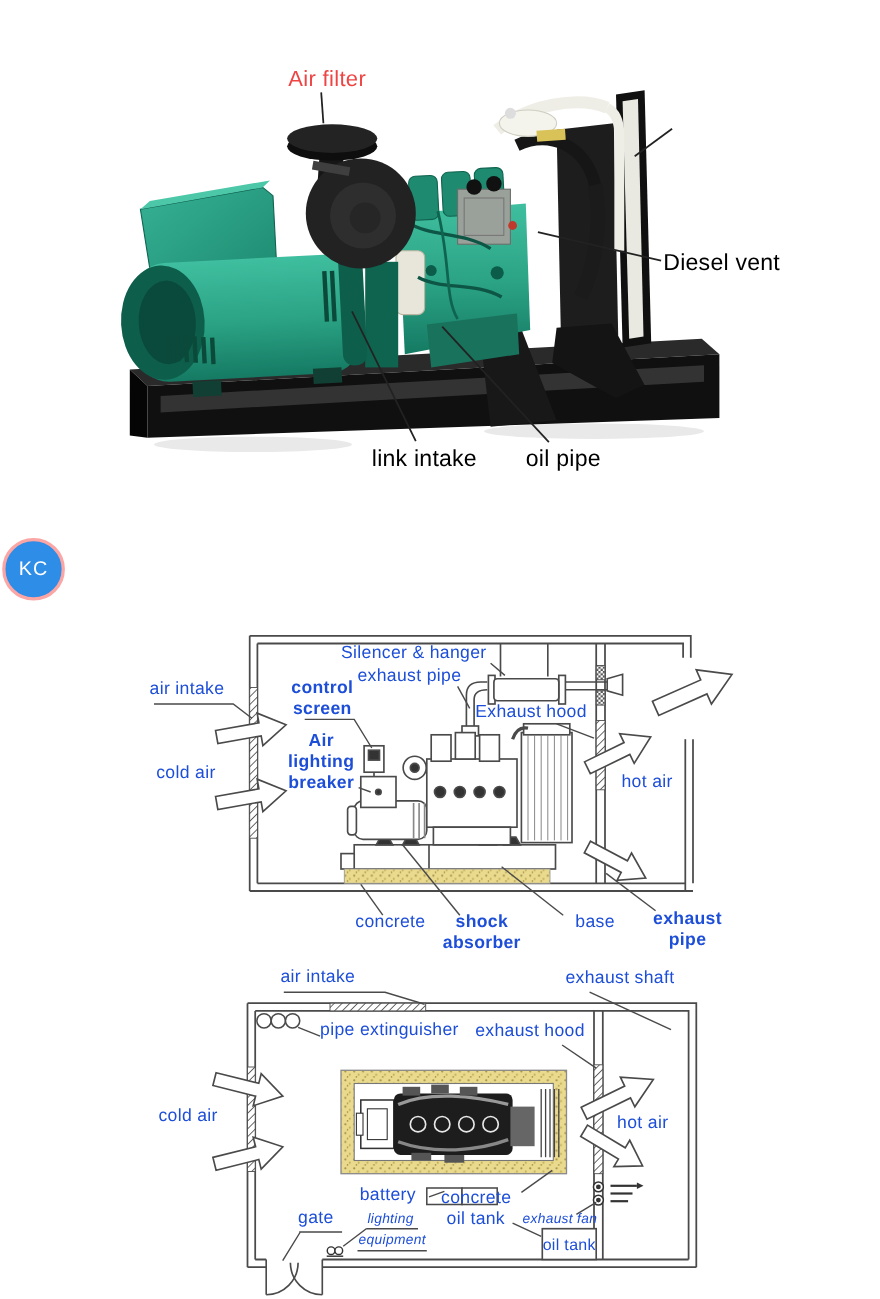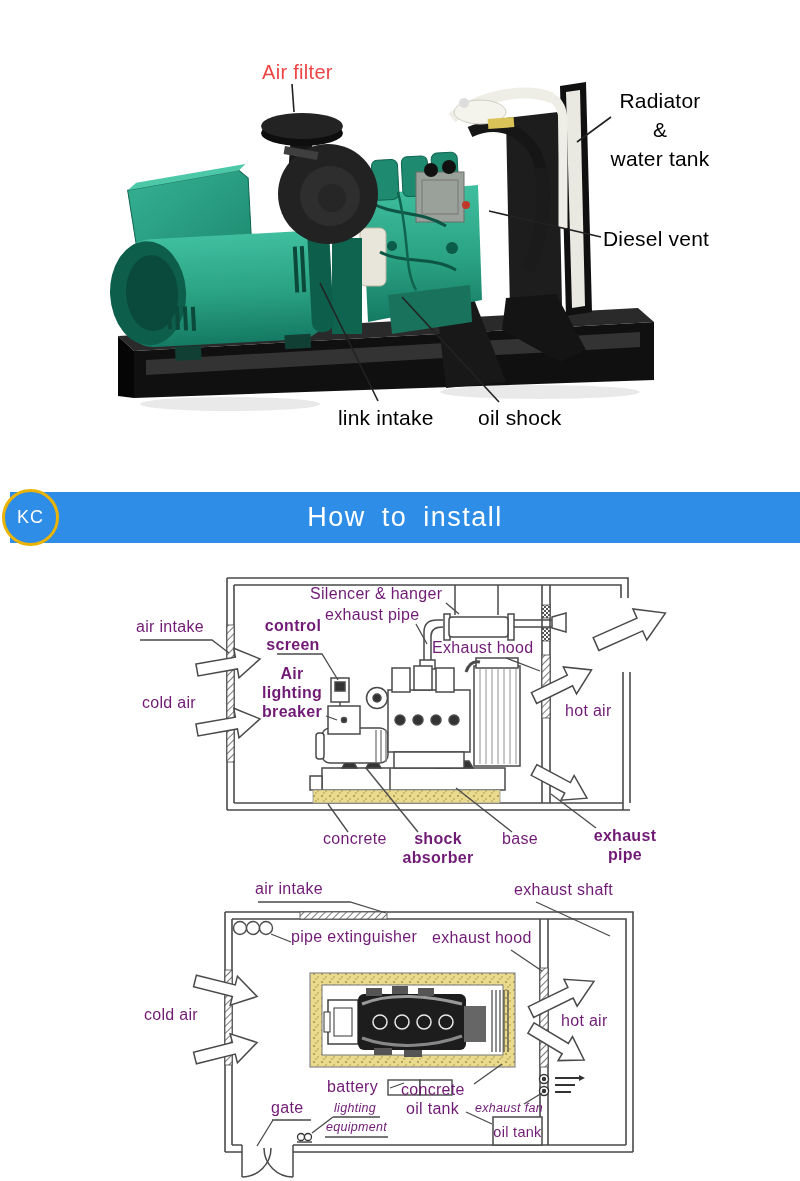--- a/index.html
+++ b/index.html
@@ -1,31 +1,31 @@
 <!DOCTYPE html>
 <html><head>
 <meta charset="utf-8">
 <style>
   html,body{margin:0;padding:0;background:#fff;}
   .page{position:relative;width:800px;height:1181px;background:#fff;overflow:hidden;
         font-family:"Liberation Sans", sans-serif;}
   svg{position:absolute;left:0;}
-  .lbl{position:absolute;font:16px/1.18 "Liberation Sans",sans-serif;color:#701a75;
+  .lbl{position:absolute;font:16px/1.18 "Liberation Sans",sans-serif;color:#1d4ed8;
        white-space:nowrap;letter-spacing:.3px;}
   .ctr{text-align:center;}
   .wrap{white-space:normal;font-weight:bold;}
   .s21{font-size:21px;color:#000;letter-spacing:.2px;}
   .s20{font-size:20px;color:#ef4444;}
   .s12{font-size:12.5px;font-style:italic;}
   .s14{font-size:14.5px;}
   .banner{position:absolute;left:10px;top:492px;width:790px;height:51px;background:#2e8de6;}
   .banner-title{position:absolute;left:0;top:0;width:100%;height:51px;line-height:51px;
        text-align:center;color:#fff;font-size:27px;letter-spacing:1.5px;word-spacing:7px;}
   .kc-badge{position:absolute;left:2px;top:489px;width:57px;height:57px;border-radius:50%;
-       background:#2e8de6;border:3px solid #eab308;box-sizing:border-box;box-shadow:0 0 0 1px #2e8de6 inset;}
+       background:#2e8de6;border:3px solid #fca5a5;box-sizing:border-box;box-shadow:0 0 0 1px #2e8de6 inset;}
   .kc-badge span{position:absolute;left:0;top:0;width:51px;height:51px;line-height:51px;
        text-align:center;color:#fff;font-size:18px;letter-spacing:1px;}
 </style>
 </head>
 <body>
 
 <div class="page">
 
   <svg width="800" height="470" viewBox="0 0 800 470" style="top:0">
     <defs>
@@ -122,32 +122,24 @@
     <g stroke="#222" stroke-width="1.6">
       <line x1="292" y1="84" x2="294" y2="112"></line>
       <line x1="611" y1="117" x2="577" y2="142"></line>
       <line x1="601" y1="237" x2="489" y2="211"></line>
       <line x1="378" y1="401" x2="320" y2="283"></line>
       <line x1="499" y1="402" x2="402" y2="297"></line>
     </g>
   </svg>
 
   <div class="lbl s20" style="left:262px;top:61px">Air filter</div>
-  <div class="lbl s21 ctr" style="left:596px;top:86px;width:128px;line-height:29px;white-space:normal">
-    <div>Radiator</div>
-    <div>&amp;</div>
-    <div>water tank</div>
-  </div>
   <div class="lbl s21" style="left:603px;top:227px">Diesel vent</div>
   <div class="lbl s21" style="left:338px;top:406px">link intake</div>
-  <div class="lbl s21" style="left:478px;top:406px">oil shock</div>
-
-  <div class="banner">
-    <div class="banner-title">How to install</div>
-  </div>
+  <div class="lbl s21" style="left:478px;top:406px">oil pipe</div>
+
   <div class="kc-badge">
     <span>KC</span>
   </div>
 
   <svg width="800" height="310" viewBox="0 0 800 310" style="top:570px">
     <defs>
       <pattern id="hatch" width="5" height="5" patternUnits="userSpaceOnUse" patternTransform="rotate(45)">
         <rect width="5" height="5" fill="#fff"></rect>
           <line x1="0" y1="0" x2="0" y2="5" stroke="#555" stroke-width="1.6"></line>
       </pattern>
@@ -273,21 +265,21 @@
   <div class="lbl" style="left:136px;top:618px">air intake</div>
   <div class="lbl" style="left:142px;top:694px">cold air</div>
   <div class="lbl ctr wrap" style="left:261px;top:617px;width:64px">control screen</div>
   <div class="lbl ctr wrap" style="left:259px;top:665px;width:66px">Air lighting breaker</div>
   <div class="lbl" style="left:310px;top:585px">Silencer &amp; hanger</div>
   <div class="lbl" style="left:325px;top:606px">exhaust pipe</div>
   <div class="lbl" style="left:432px;top:639px">Exhaust hood</div>
   <div class="lbl" style="left:565px;top:702px">hot air</div>
   <div class="lbl" style="left:323px;top:830px">concrete</div>
   <div class="lbl ctr wrap" style="left:398px;top:830px;width:80px">shock absorber</div>
-  <div class="lbl" style="left:502px;top:830px">base</div>
+  <div class="lbl" style="left:523px;top:830px">base</div>
   <div class="lbl ctr wrap" style="left:592px;top:827px;width:66px">exhaust pipe</div>
 
   <svg width="800" height="305" viewBox="0 0 800 305" style="top:876px">
 
     <g fill="none" stroke="#4a4a4a" stroke-width="1.6">
       <path d="M225,36 H633 V276"></path>
         <path d="M232,43 H626 V269"></path>
       <path d="M225,36 V276"></path>
         <path d="M232,43 V269"></path>
       <path d="M225,276 H242 M293,276 H633"></path>

